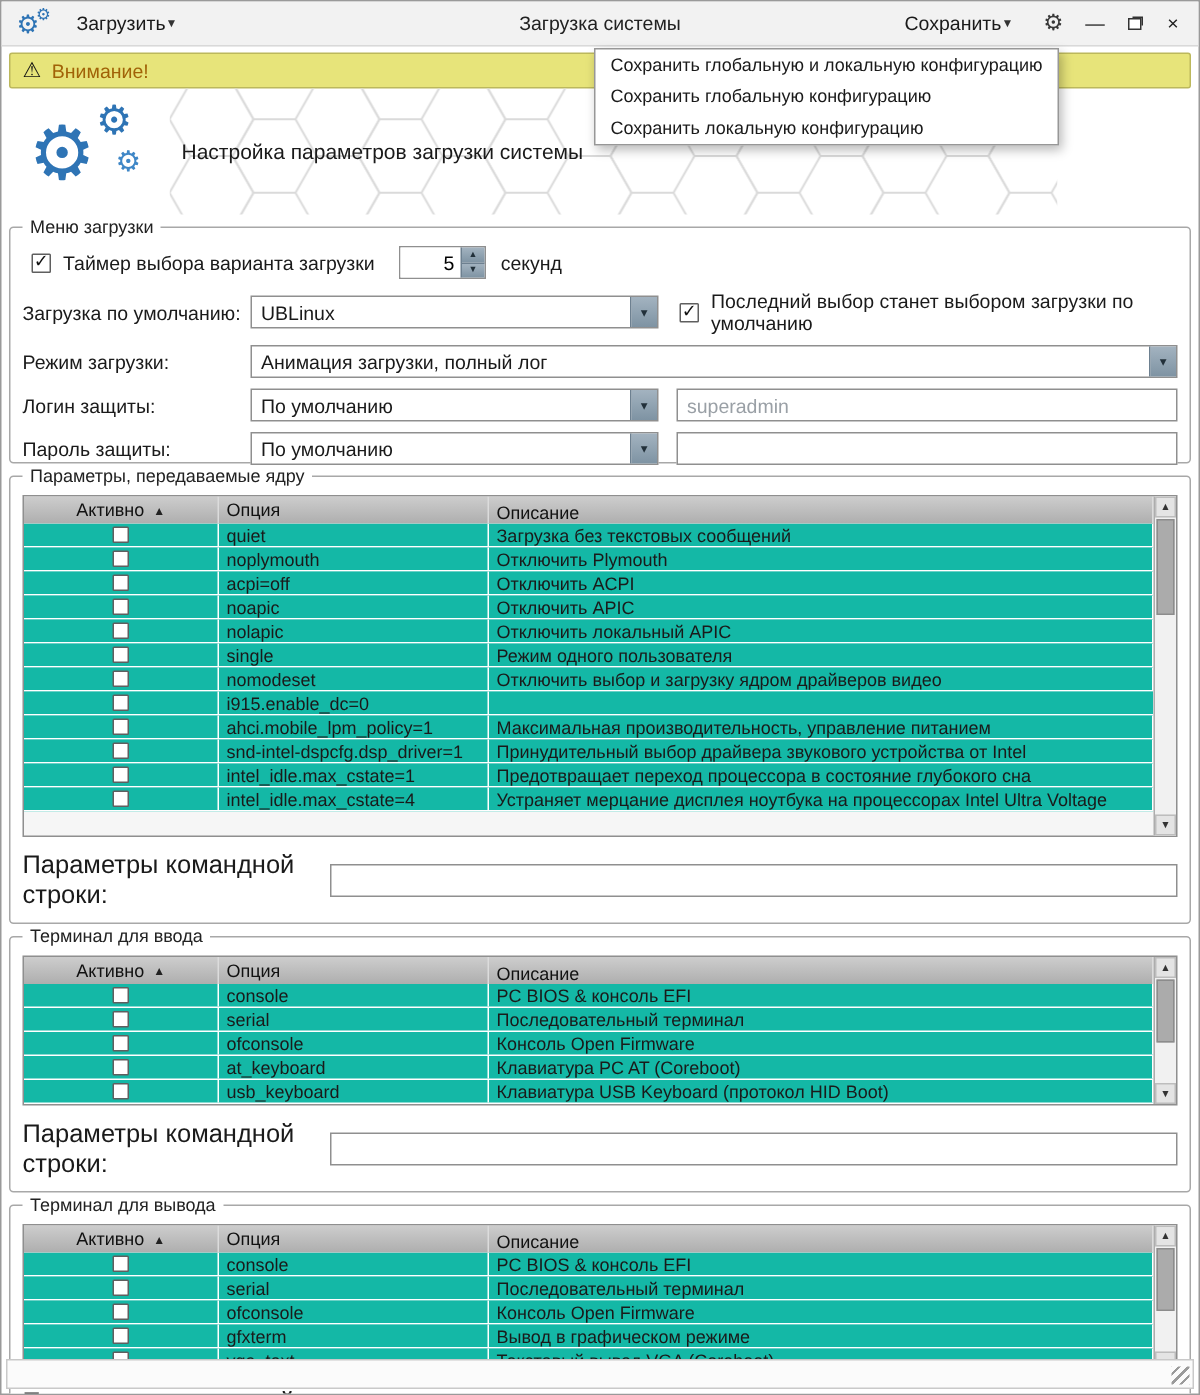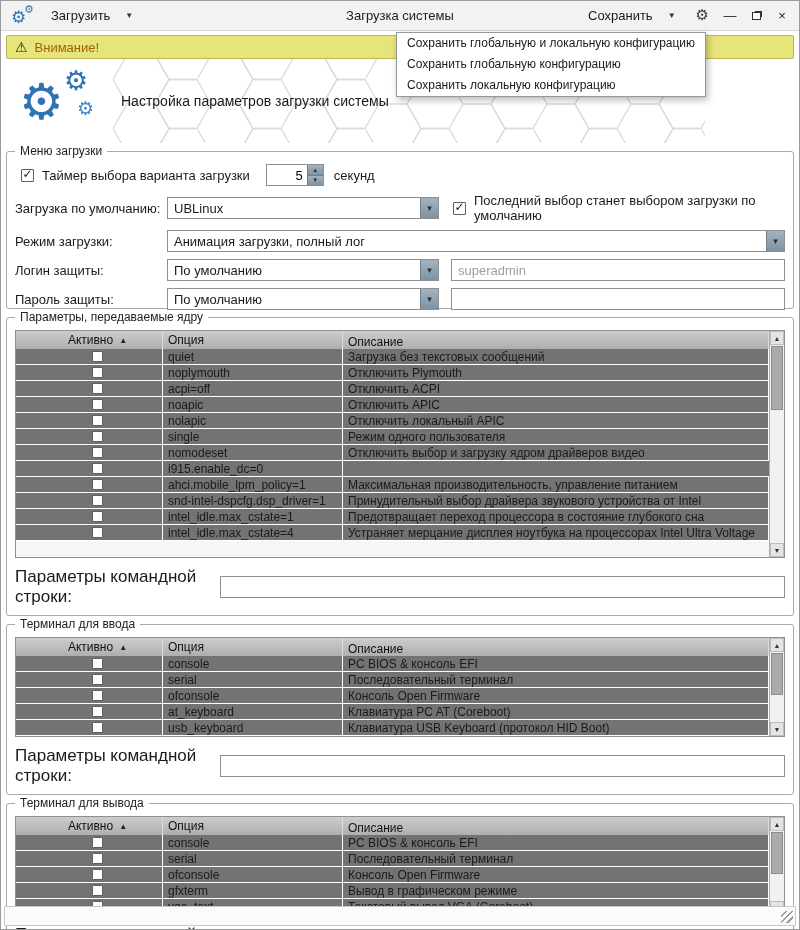--- a/index.html
+++ b/index.html
@@ -7,21 +7,21 @@
   body { font-family:"Liberation Sans", sans-serif; }
   .window { position:relative; width:800px; height:930px; background:#fff; border:1px solid #9a9a9a; overflow:hidden; font-size:13px; color:#1a1a1a; }
 
   
   .titlebar { position:relative; height:30px; background:#f2f2f2; border-bottom:1px solid #d9d9d9; display:flex; align-items:center; padding:0 10px; }
   .tb-left { display:flex; align-items:center; gap:8px; }
   .app-icon { position:relative; width:26px; height:24px; }
   .gear { font-family:"DejaVu Sans", sans-serif; color:#2e74b5; line-height:1; position:absolute; }
   .app-icon .g1 { font-size:17px; left:0; top:5px; }
   .app-icon .g2 { font-size:11px; left:13px; top:0; }
-  .menu-button { display:flex; align-items:center; gap:15px; padding:3px 6px; cursor:default; }
+  .menu-button { display:flex; align-items:center; gap:0; padding:3px 6px; cursor:default; }
   .menu-button .caret { font-size:8px; color:#333; }
   .tb-title { position:absolute; left:0; right:0; text-align:center; font-size:13px; color:#222; pointer-events:none; }
   .tb-right { margin-left:auto; display:flex; align-items:center; gap:14px; z-index:2;text-align:center; }
   .tb-gear { font-family:"DejaVu Sans", sans-serif; font-size:15px; color:#3a3a3a; line-height:1; }
   .win-controls { display:flex; align-items:center; gap:12px; }
   .win-btn { display:flex; align-items:center; justify-content:center; width:14px; height:14px; font-size:13px; color:#222; }
   .btn-max-glyph { width:9px; height:8px; border:1px solid #333; background:#fff; box-shadow:2px -2px 0 -1px #333; }
 
   
   .warning-bar { margin:4px 5px 0; height:24px; background:#e7e47a; border:1px solid #bcb85c; border-radius:2px; display:flex; align-items:center; gap:7px; padding:0 8px; }
@@ -71,23 +71,23 @@
   .ti::placeholder { color:#9aa0a6; }
   .ti-fill { flex:1; margin-left:12px; }
 
   
   .table { display:flex; align-items:stretch; border:1px solid #8f8f8f; background:#f6f6f6; }
   .table-main { flex:1; display:flex; flex-direction:column; overflow:hidden; }
   .thead { display:flex; height:18px; background:linear-gradient(#cdcdcd,#aeaeae); flex:none; }
   .th { display:flex; align-items:center; padding-left:5px; font-size:12px; color:#111; border-right:1px solid #dcdcdc; }
   .sort { font-size:8px; margin-left:6px; color:#222; }
   .tbody { overflow:hidden; }
-  .trow { display:flex; height:16px; background:#737373; border-bottom:1px solid #ffffff; }
+  .trow { display:flex; height:16px; background:#14b8a6; border-bottom:1px solid #ffffff; }
   .td { display:flex; align-items:center; font-size:12px; padding-left:5px; border-right:1px solid #ffffff; white-space:nowrap; overflow:hidden; }
-  .c-active { width:130px; flex:none; justify-content:center; padding-left:0;margin-left:17px; }
+  .c-active { width:130px; flex:none; justify-content:center; padding-left:0; }
   .c-option { width:180px; flex:none; }
   .c-desc { flex:1;align-items:flex-end; }
   .trow .cb { width:11px; height:11px; }
 
   .vscroll { width:15px; flex:none; border-left:1px solid #adadad; background:#f1f1f1; position:relative; display:flex; flex-direction:column; justify-content:space-between; }
   .sb-btn { height:14px; background:#e4e4e4; border:1px solid #bdbdbd; display:flex; align-items:center; justify-content:center; }
   .sb-btn .caret { font-size:7px; color:#333; line-height:1; }
   .sb-thumb { position:absolute; left:1px; right:1px; top:15px; background:#ababab; border:1px solid #8c8c8c; }
   .thumb-lg { height:64px; }
   .thumb-sm { height:42px; }

